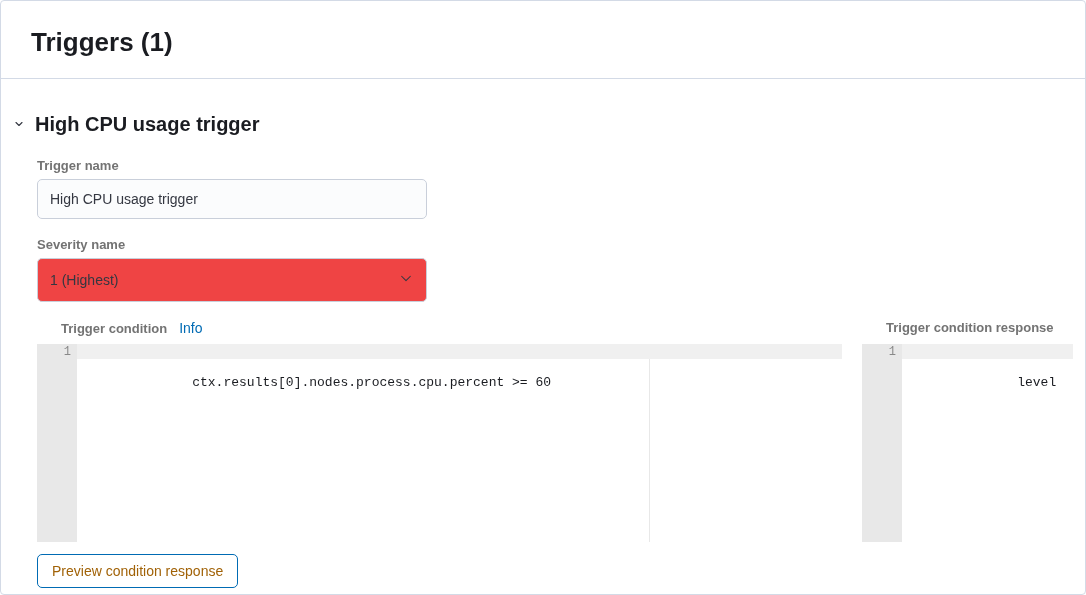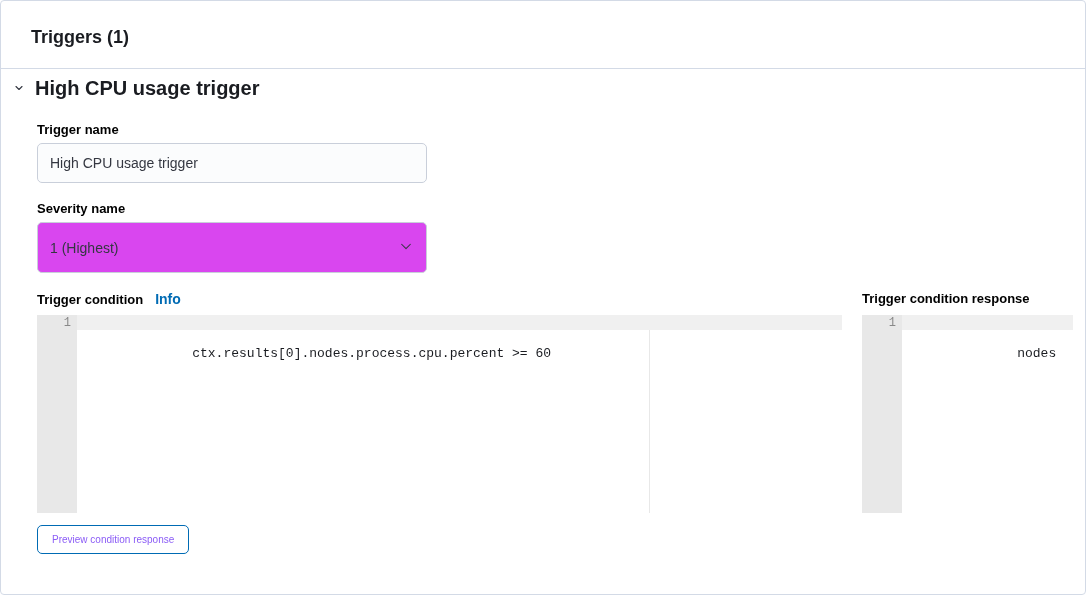--- a/index.html
+++ b/index.html
@@ -14,25 +14,25 @@
       width: 1086px;
       height: 595px;
       overflow: hidden;
       border: 1px solid #d3dae6;
       border-radius: 4px;
     }
     .panel {
       padding: 20px 0 0 0;
     }
     .panel-header {
-      font-size: 18px;
+      font-size: 26px;
       font-weight: 700;
       padding: 6px 30px 20px 30px;
       border-bottom: 1px solid #d3dae6;
-      margin-bottom: 8px;
+      margin-bottom: 34px;
     }
     .trigger-section {
       padding: 0 12px;
     }
     .trigger-title-row {
       display: flex;
       align-items: center;
       gap: 10px;
       margin-bottom: 22px;
     }
@@ -43,45 +43,45 @@
     .form-block {
       padding-left: 24px;
     }
     .form-group {
       margin-bottom: 18px;
     }
     .form-label {
       display: block;
       font-size: 13px;
       font-weight: 600;
-      color: #000000;
+      color: #737373;
       margin-bottom: 6px;
     }
     .form-input {
       width: 390px;
       height: 40px;
       padding: 8px 12px;
       font-size: 14px;
       border: 1px solid #c9cfda;
       border-radius: 5px;
       background: #fbfcfd;
       color: #343741;
     }
     .form-select-wrap {
       position: relative;
       width: 390px;
     }
     .form-select {
       width: 100%;
-      height: 51px;
+      height: 44px;
       padding: 8px 12px;
       font-size: 14px;
       border: 1px solid #c9cfda;
       border-radius: 5px;
-      background: #d946ef;
+      background: #ef4444;
       color: #343741;
       appearance: none;
       display: flex;
       align-items: center;
     }
     .chevron-down {
       position: absolute;
       right: 14px;
       top: 50%;
       transform: translateY(-50%);
@@ -97,25 +97,26 @@
     }
     .condition-right {
       flex: 1;
     }
     .condition-label-row {
       display: flex;
       align-items: baseline;
       gap: 12px;
       margin-bottom: 4px;
       height: 20px;
+      margin-left: 24px;
     }
     .info-link {
       color: #006bb4;
       font-size: 14px;
-      font-weight: 700;
+      font-weight: 400;
       cursor: pointer;
     }
     .code-editor {
       height: 198px;
       background: #fff;
       display: flex;
       font-family: "SFMono-Regular", Consolas, "Liberation Mono", Menlo, monospace;
       font-size: 13px;
     }
     .gutter {
@@ -155,22 +156,22 @@
     .condition-left .vline {
       position: absolute;
       top: 15px;
       bottom: 0;
       left: 612px;
       border-left: 1px solid #e8e8e8;
     }
     .preview-btn {
       display: inline-block;
       padding: 8px 14px;
-      font-size: 10px;
-      color: #8b5cf6;
+      font-size: 14px;
+      color: #a16207;
       border: 1px solid #006bb4;
       border-radius: 5px;
       background: #fff;
       cursor: pointer;
       margin-top: 0;
     }
     svg.caret {
       width: 12px;
       height: 12px;
     }
@@ -230,21 +231,21 @@
         </div>
 
         <div class="condition-right">
           <div class="condition-label-row">
             <span class="form-label" style="margin-bottom:0">Trigger condition response</span>
           </div>
           <div class="code-editor">
             <div class="gutter"><span>1</span></div>
             <div class="code-content">
               <div class="code-line-highlight"></div>
-              <span class="code-text">nodes</span>
+              <span class="code-text">level</span>
             </div>
           </div>
         </div>
       </div>
 
       <button class="preview-btn">Preview condition response</button>
     </div>
   </div>
 </div>
 

